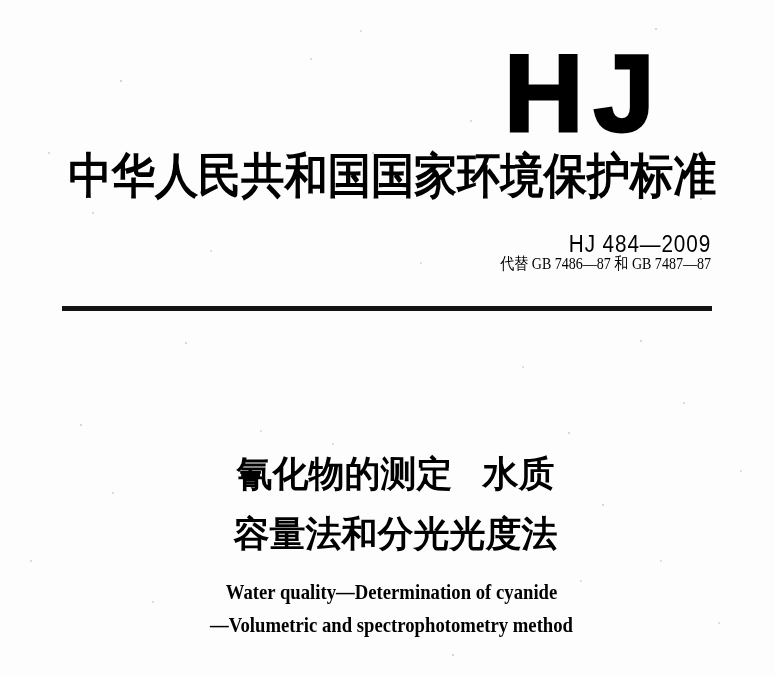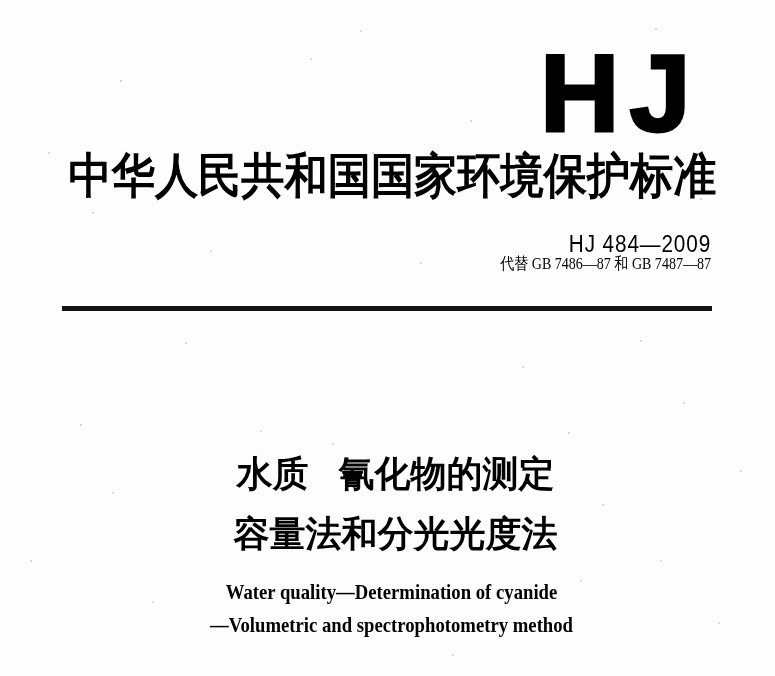--- a/index.html
+++ b/index.html
@@ -14,21 +14,21 @@
     background: #fdfdfd;
     overflow: hidden;
     color: #000;
     font-family: "Liberation Serif", serif;
   }
 
   
   .hj-logo {
     position: absolute;
     top: 38px;
-    left: 540px;
+    left: 504px;
     font-family: "Liberation Sans", sans-serif;
     font-weight: 700;
     font-size: 110px;
     line-height: 1;
     letter-spacing: 10px;
     -webkit-text-stroke: 3px #000;
     white-space: nowrap;
   }
 
   
@@ -180,22 +180,22 @@
 
   <h1 class="header-title">中华人民共和国国家环境保护标准</h1>
 
   <div class="standard-number">HJ 484—2009</div>
 
   <div class="replaces-note">代替 GB 7486—87 和 GB 7487—87</div>
 
   <div class="rule"></div>
 
   <div class="subject-cn-line1">
+    <span>氰化物的测定</span>
     <span>水质</span>
-    <span>氰化物的测定</span>
   </div>
 
   <div class="subject-cn-line2">容量法和分光光度法</div>
 
   <div class="subject-en line1">Water quality—Determination of cyanide</div>
 
   <div class="subject-en line2">—Volumetric and spectrophotometry method</div>
 
 </div>
 

